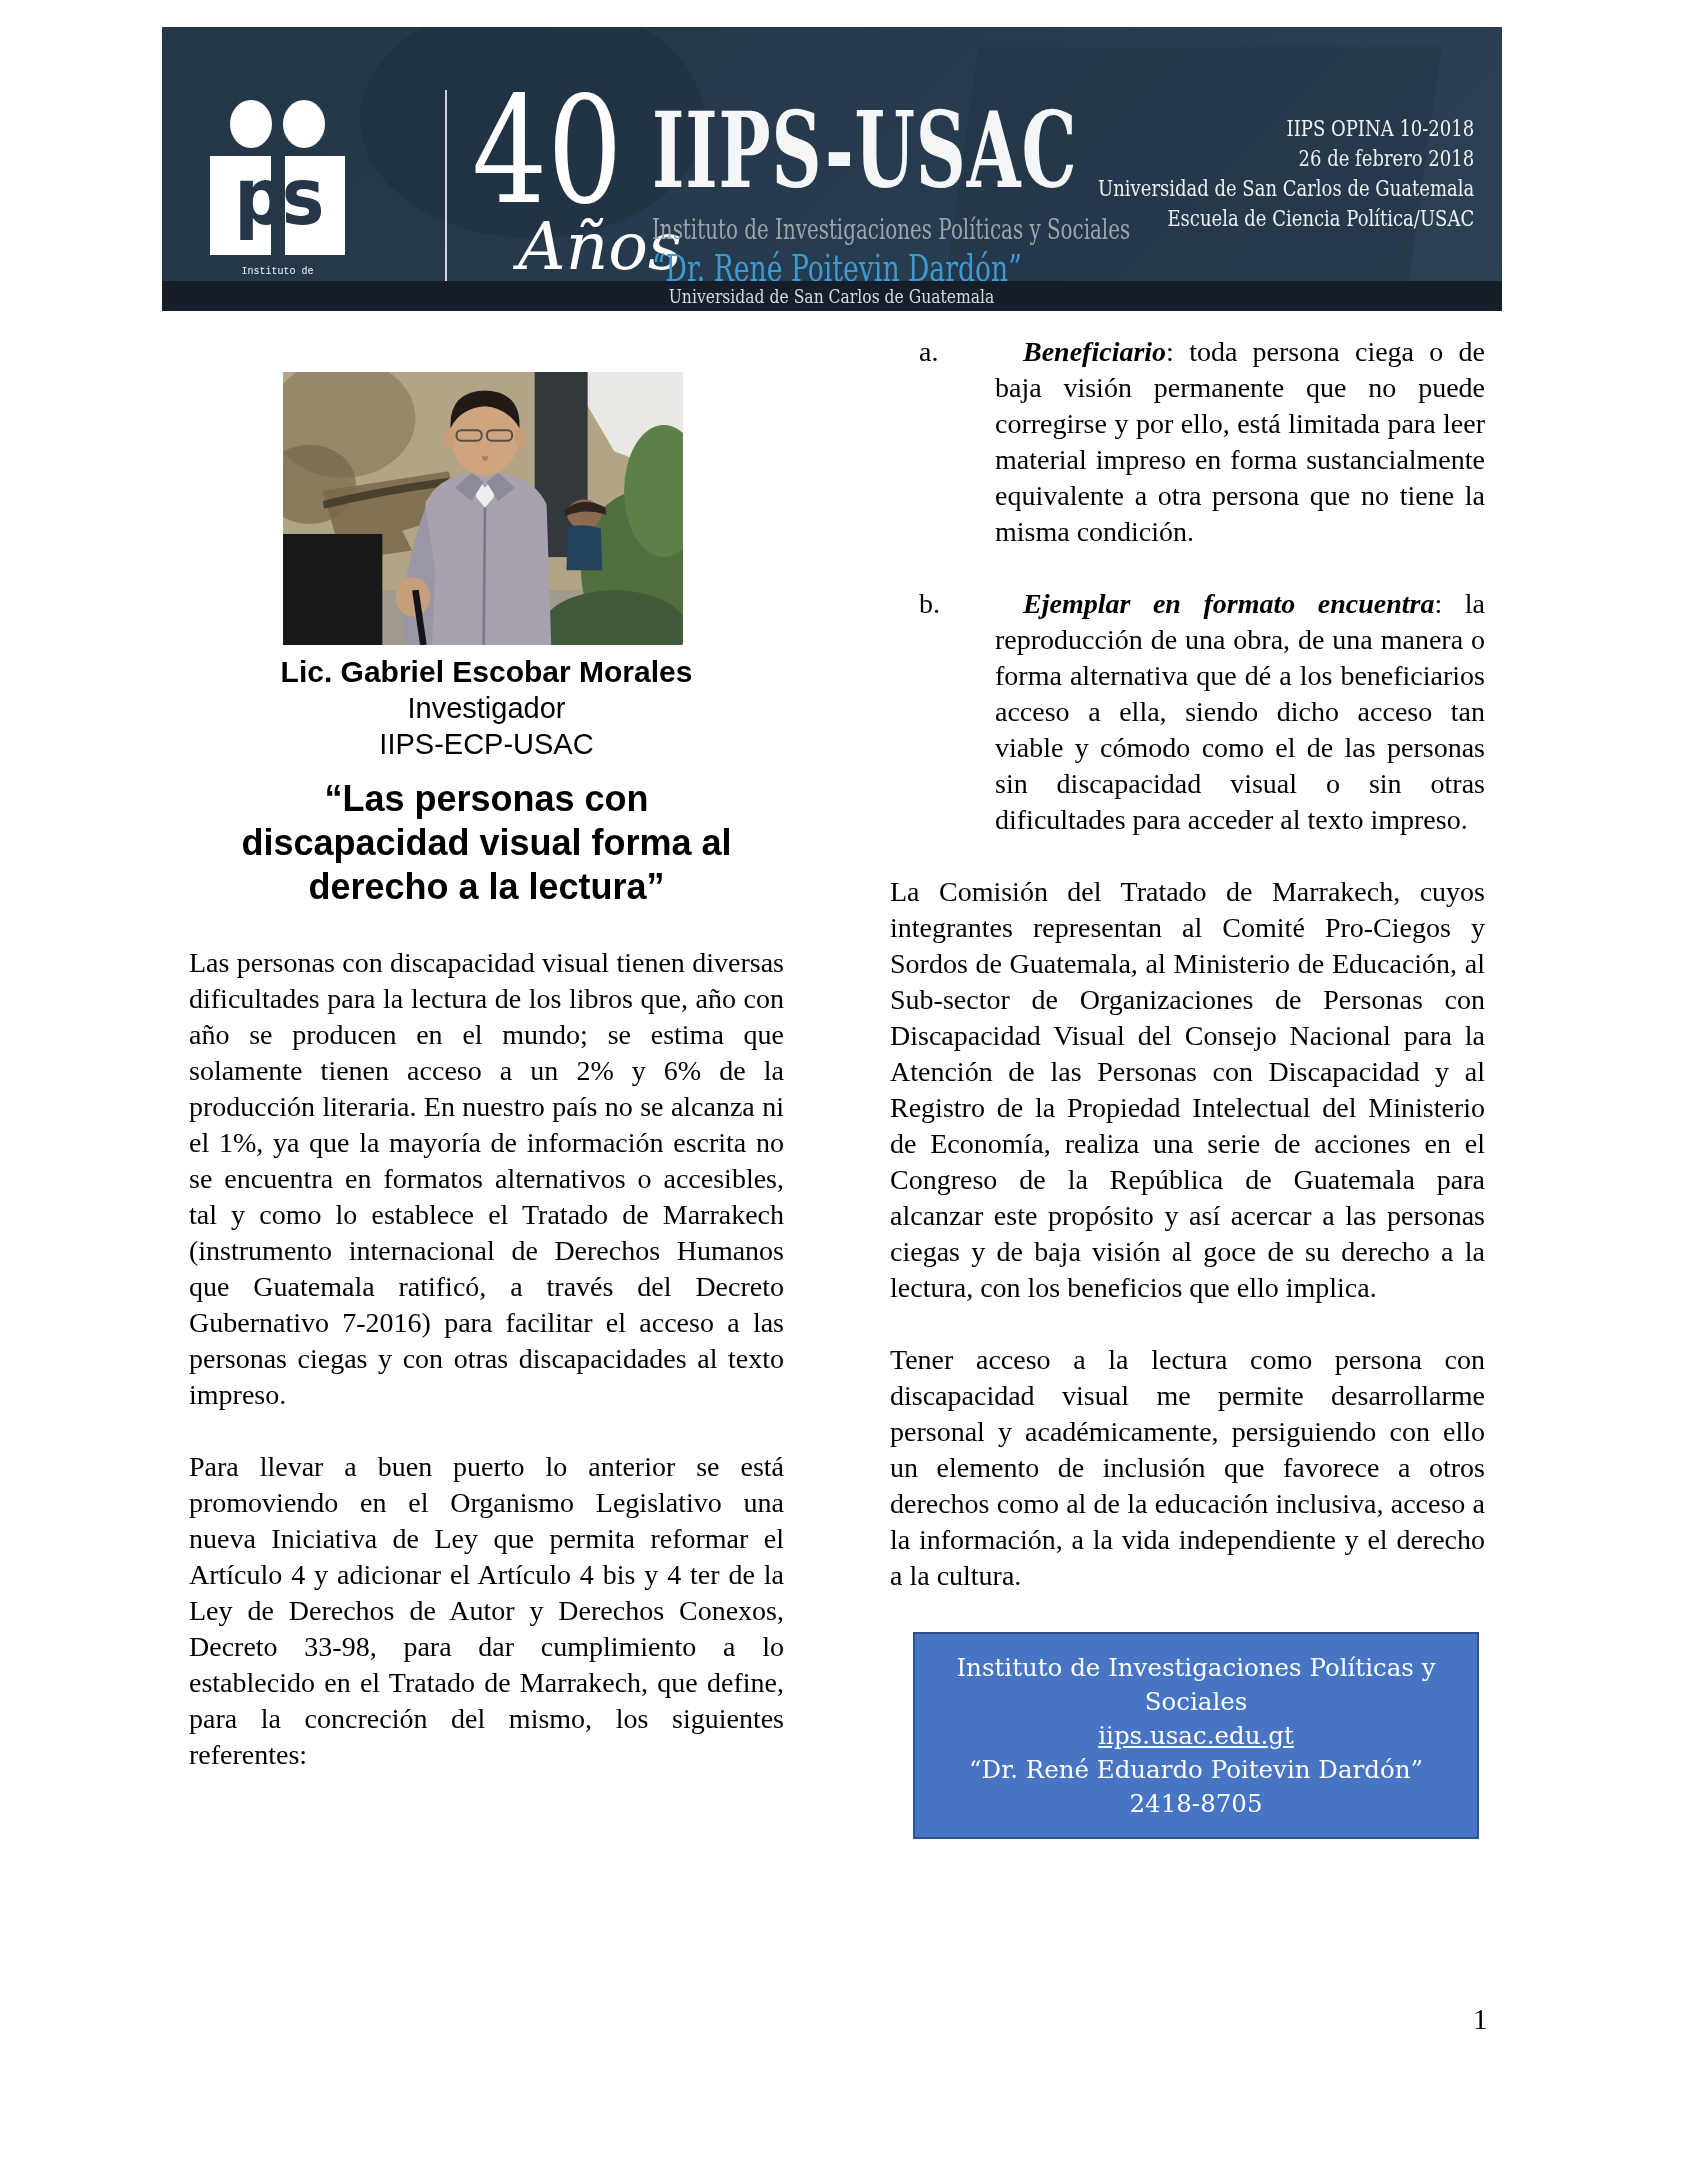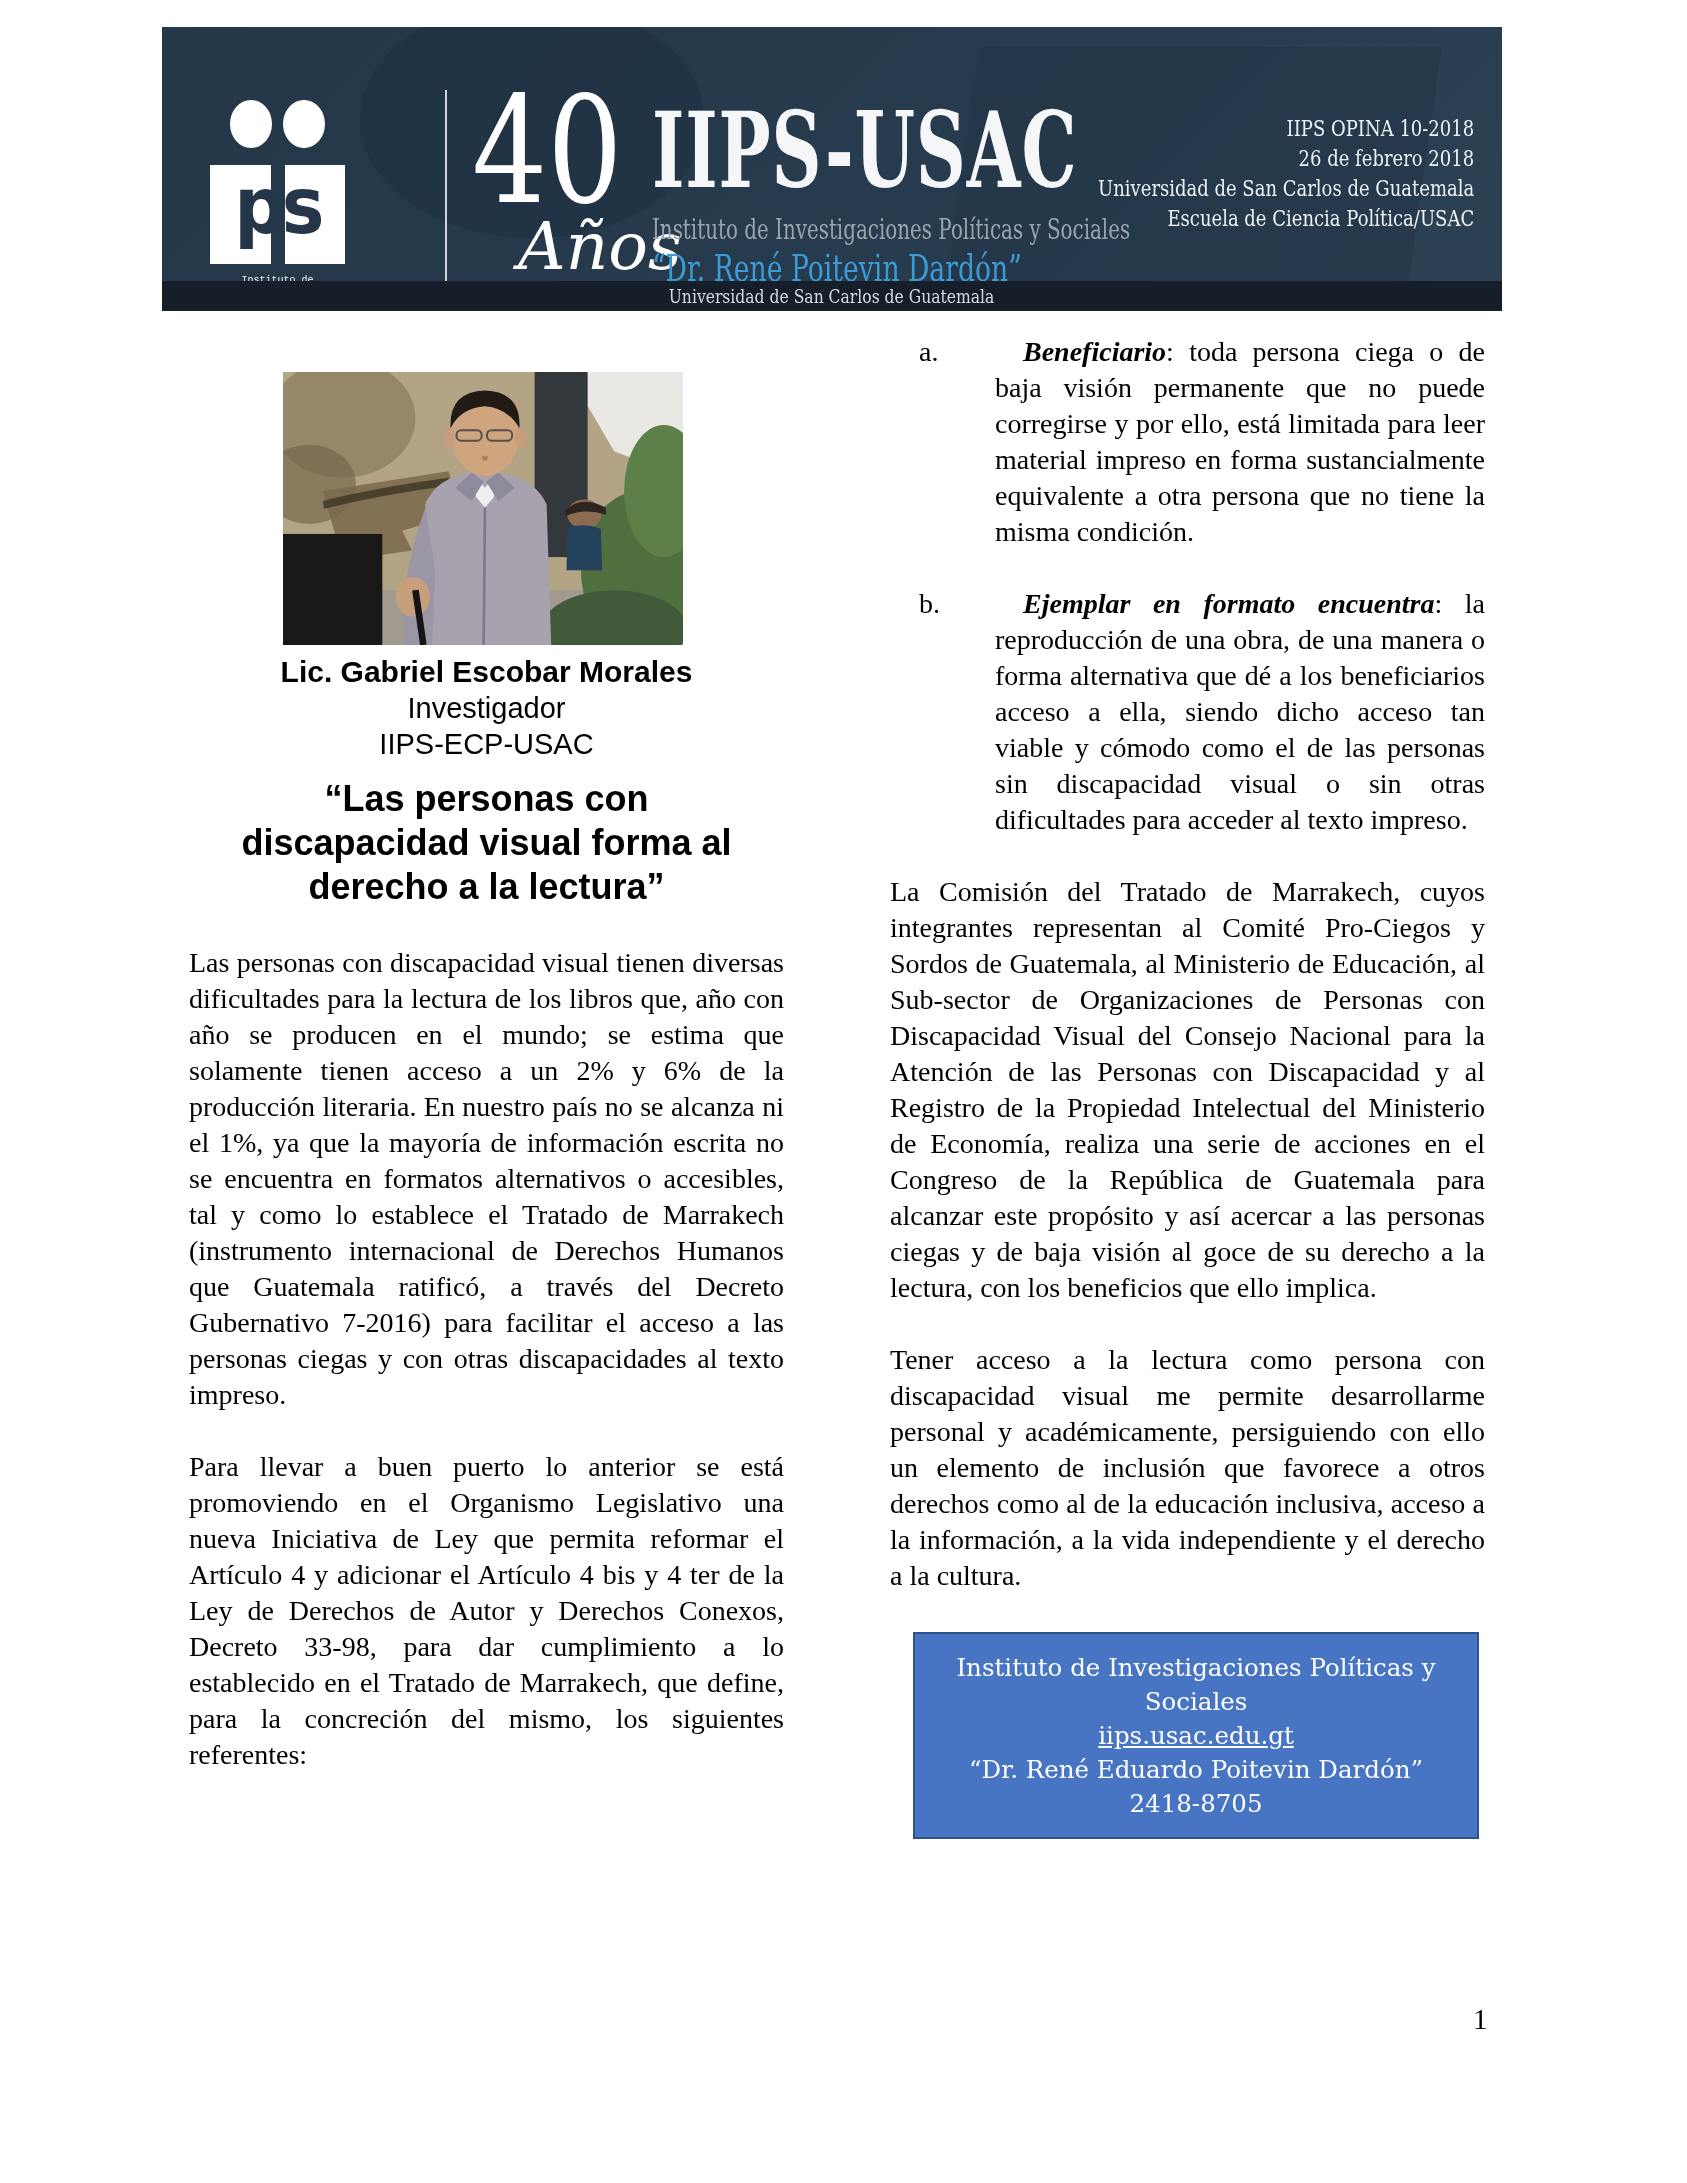--- a/index.html
+++ b/index.html
@@ -13,21 +13,21 @@
   .banner-ghost2{position:absolute;right:79px;top:20px;width:463px;height:265px;
           background:#223345;opacity:.5;transform:skewX(-8deg);}
   .banner-strip{position:absolute;left:0;bottom:0;width:100%;height:30px;background:#161f29;
           display:flex;align-items:center;justify-content:center;}
   .banner-strip span{font-family:"DejaVu Serif",serif;font-size:19px;color:#d7dce0;
           transform:scaleX(.82);white-space:nowrap;}
   
   .logo{position:absolute;left:36px;top:73px;width:159px;text-align:center;}
   .logo-heads{display:flex;justify-content:center;gap:10.6px;}
   .logo-heads i{display:block;width:42px;height:48px;background:#fff;border-radius:50%;}
-  .logo-body{position:relative;margin:17px auto 0;width:135px;height:99px;display:flex;gap:14px;}
+  .logo-body{position:relative;margin:8px auto 0;width:135px;height:99px;display:flex;gap:14px;}
   .logo-body b{flex:1;background:#fff;}
   .logo-letters{position:absolute;left:0;top:-8px;width:100%;text-align:center;
           font-family:"DejaVu Sans",sans-serif;font-weight:bold;font-size:78px;line-height:99px;
           color:#243647;letter-spacing:-4px;transform:scaleX(.92);}
   .logo-caption{margin-top:9.3px;font-family:Liberation Mono, monospace;font-size:10px;line-height:15px;
           color:#f2f5f7;}
   
   .banner-divider{position:absolute;left:283px;top:63px;width:2px;height:192px;background:#cfd6db;}
   .forty{position:absolute;left:310px;top:48px;width:198px;}
   .forty-num{font-family:"DejaVu Serif",serif;font-size:148px;line-height:152px;color:#fff;

